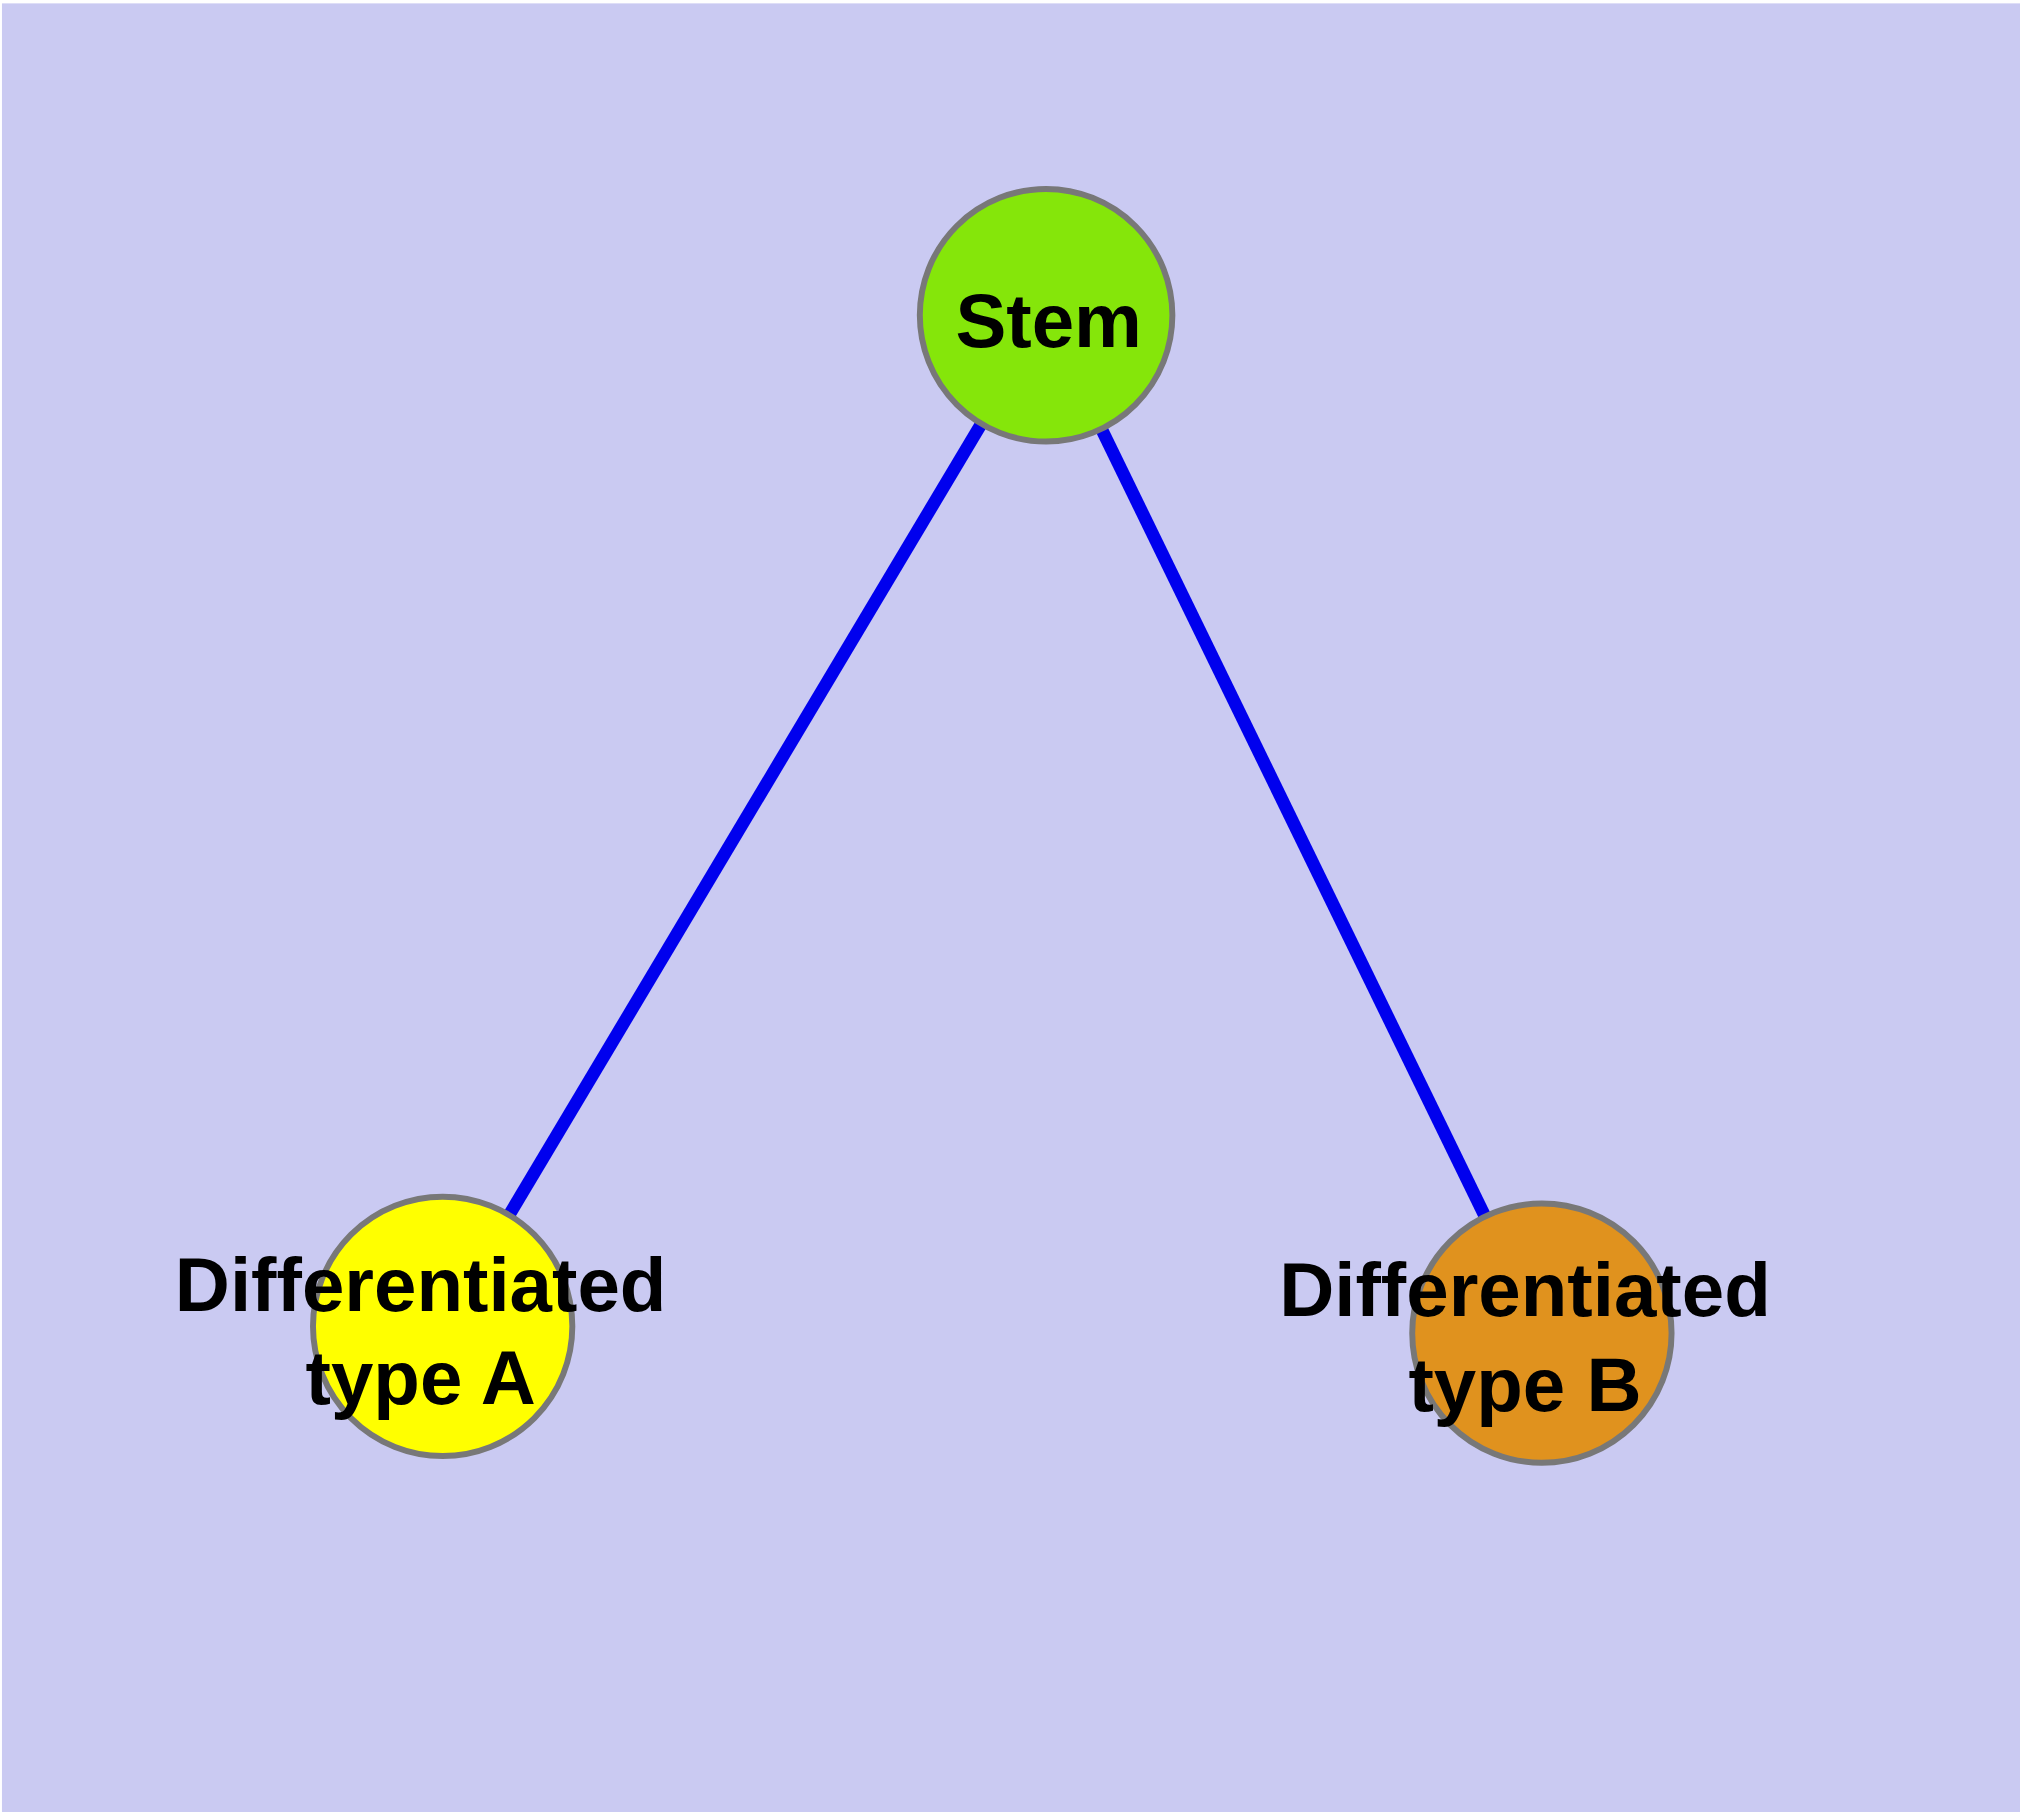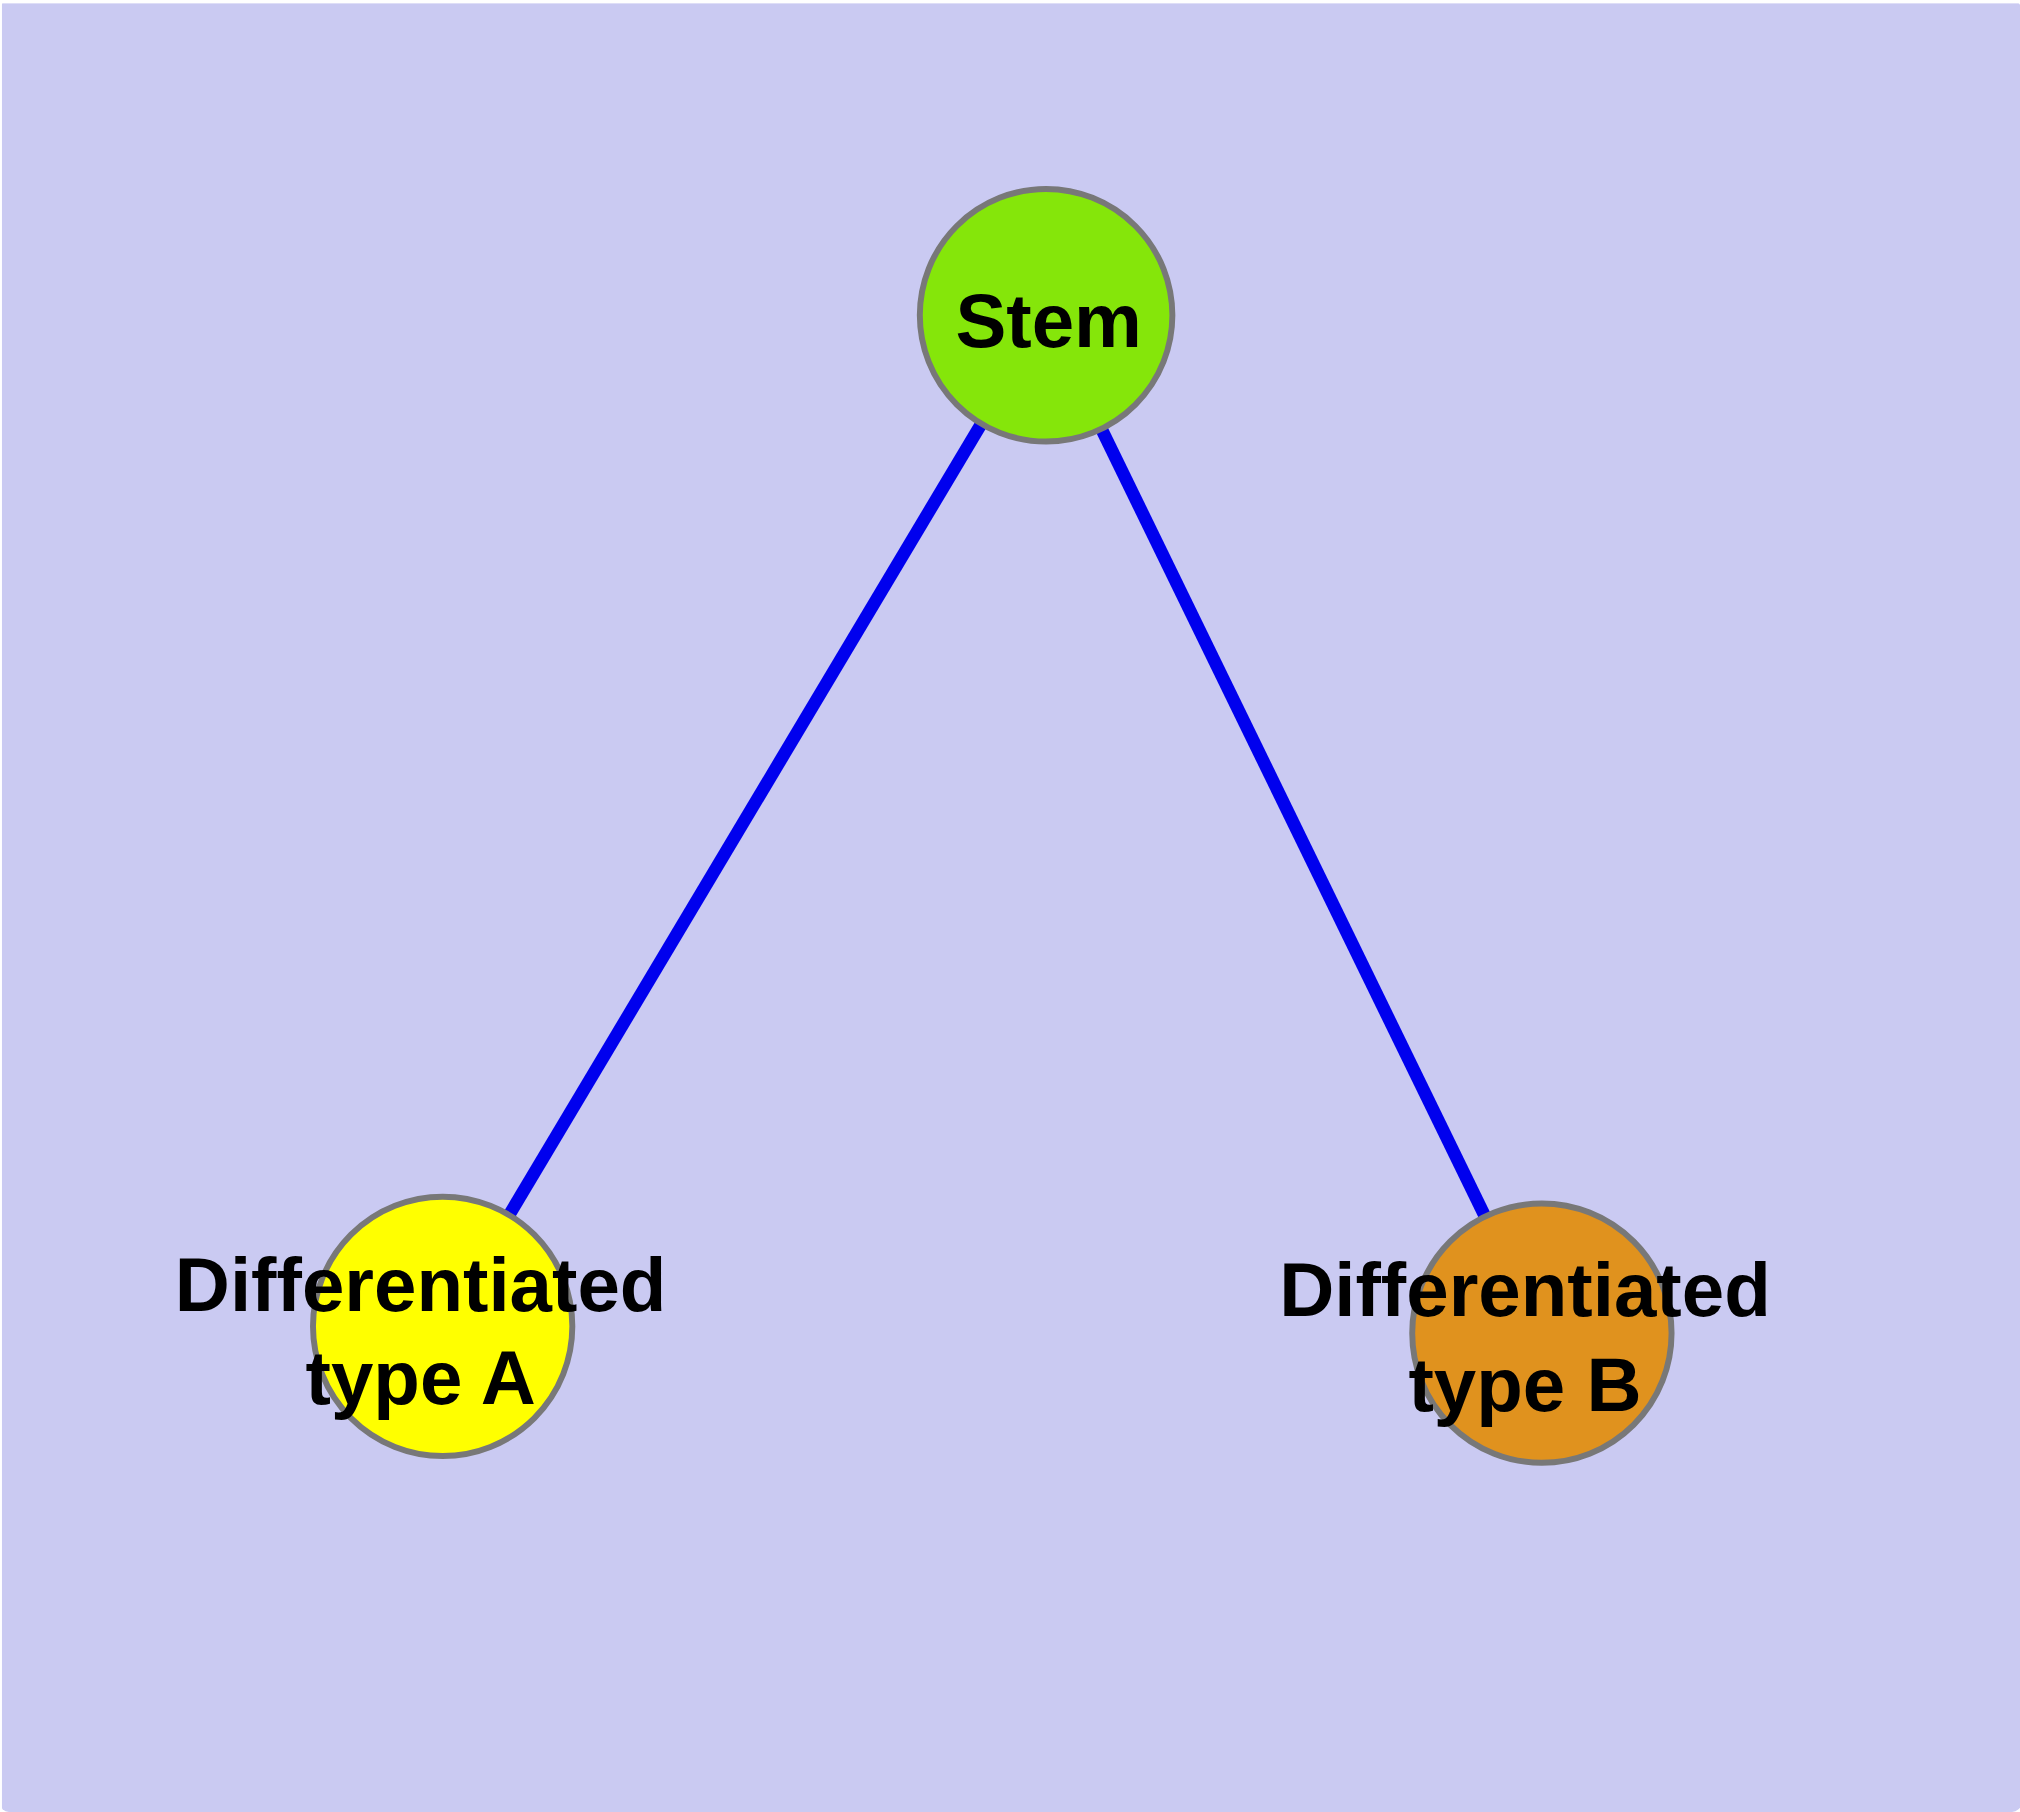--- a/index.html
+++ b/index.html
@@ -7,21 +7,20 @@
     padding: 0;
     background: #ffffff;
     font-family: "Liberation Sans", sans-serif;
   }
   .stage {
     position: relative;
     width: 2021px;
     height: 1812px;
     background: #ffffff;
     overflow: hidden;
-    border-radius: 9px;
   }
   .stage svg {
     position: absolute;
     top: 0;
     left: 0;
     display: block;
   }
   .edge {
     fill: none;
     stroke-width: 15px;

